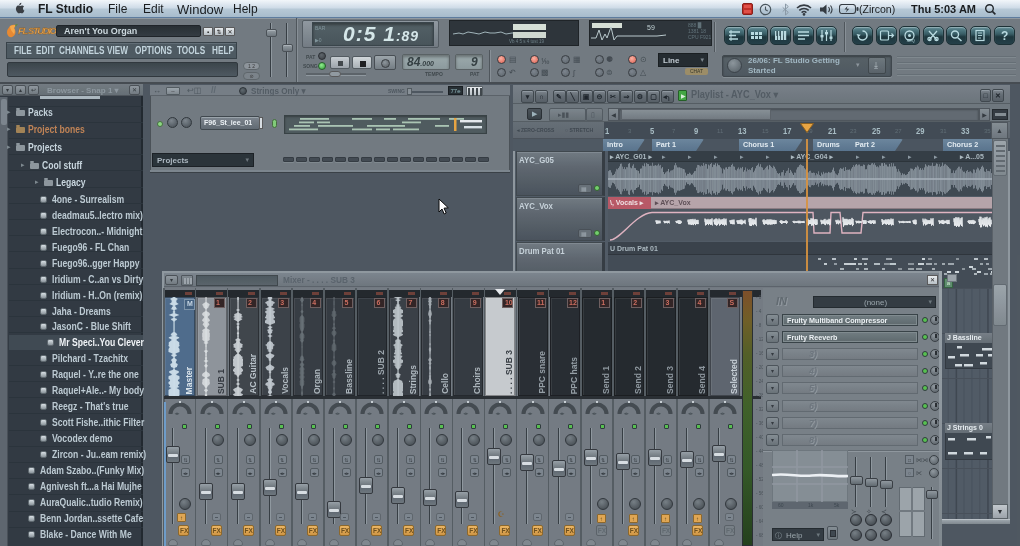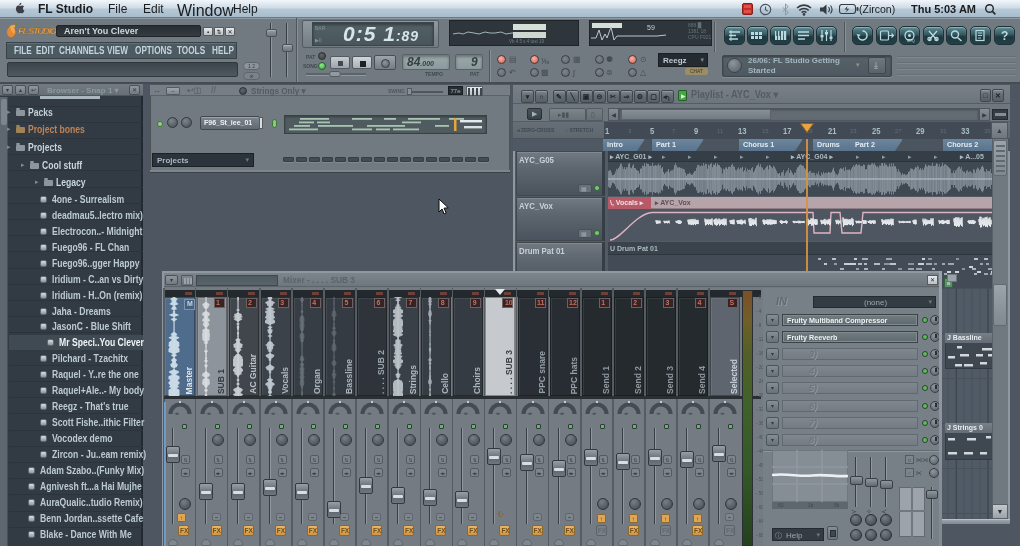--- a/index.html
+++ b/index.html
@@ -8,21 +8,21 @@
 </style></head><body>
 
 <div style="position:absolute;left:0;top:84px;width:1020px;height:462px;background:#49525b;"></div>
 <div style="position:absolute;left:0;top:0;width:1020px;height:18px;background:linear-gradient(#f2f6fa,#cfdce8 45%,#b6c8d6 55%,#a7bccc);border-bottom:1px solid #5c758c;"></div>
 <svg class="ab" style="left:13px;top:2px" width="14" height="14" viewBox="0 0 14 14">
     <path d="M7.5 3.2c.5-.7 1.4-1.2 2.2-1.2.1.8-.2 1.6-.7 2.2-.5.6-1.3 1.1-2.1 1-.1-.7.2-1.5.6-2zM10.8 5.6c-1.1-.1-2 .6-2.5.6-.5 0-1.3-.6-2.2-.6-1.1 0-2.2.7-2.8 1.7-1.2 2-.3 5 .9 6.6.6.8 1.2 1.6 2.1 1.6.8 0 1.2-.5 2.2-.5s1.3.5 2.2.5c.9 0 1.5-.8 2-1.6.6-.9.9-1.8.9-1.9 0 0-1.8-.7-1.8-2.7 0-1.7 1.4-2.5 1.4-2.5-.8-1.1-2-1.2-2.4-1.2z" fill="#3a3f45" transform="scale(0.78) translate(1,-1)"></path>
   </svg>
 <span class="tx" style="left:38px;top:2px;font-size:12px;font-weight:bold;color:#1a1d20;">FL Studio</span>
 <span class="tx" style="left:108px;top:2px;font-size:12px;font-weight:normal;color:#1a1d20;">File</span>
 <span class="tx" style="left:143px;top:2px;font-size:12px;font-weight:normal;color:#1a1d20;">Edit</span>
-<span class="tx" style="left:177px;top:2px;font-size:16px;font-weight:normal;color:#1a1d20;">Window</span>
+<span class="tx" style="left:177px;top:2px;font-size:13px;font-weight:normal;color:#1a1d20;">Window</span>
 <span class="tx" style="left:233px;top:2px;font-size:12px;font-weight:normal;color:#1a1d20;">Help</span>
 <div style="position:absolute;left:742px;top:3px;width:11px;height:12px;background:#c03028;border:1px solid #8a1f1a;border-radius:2px;">
     <div style="position:absolute;left:1px;top:1px;width:7px;height:3px;background:#e05048"></div>
     <div style="position:absolute;left:1px;top:6px;width:7px;height:3px;background:#e05048"></div>
   </div>
 <svg class="ab" style="left:759px;top:3px" width="13" height="13" viewBox="0 0 13 13">
     <circle cx="6.5" cy="6.5" r="5.2" fill="none" stroke="#4a565e" stroke-width="1.2"></circle>
     <path d="M6.5 3.4v3.3l2.2 1.2" stroke="#4a565e" stroke-width="1.1" fill="none"></path>
   </svg>
 <svg class="ab" style="left:781px;top:3px" width="9" height="13" viewBox="0 0 9 13">
@@ -49,21 +49,21 @@
   </svg>
 <div style="position:absolute;left:0;top:17px;width:1020px;height:2px;background:#5d7case;background:#5d7c9e;"></div>
 <div style="position:absolute;left:0;top:18px;width:1020px;height:66px;background:linear-gradient(#7d868c,#6e777d 30%,#68717 7);background:#6e777d;border-top:1px solid #8d979e;border-bottom:2px solid #40474c;"></div>
 <svg class="ab" style="left:6px;top:22px" width="52" height="17" viewBox="0 0 52 17">
     <path d="M4 4 C7 2 10 3 10 3 C9 5 8 6 8 6 C11 10 9 14 6 15 C3 16 1 13 1 10 C1 7 3 6 4 4z" fill="#e8862a"></path>
     <path d="M4 4 C6 3 9 3 10 3 C9 4.5 8 6 8 6 C9 8 9 10 8 12 C6 10 4 7 4 4z" fill="#f7a743"></path>
     <path d="M9 3 C10 2 12 2 12 2 C11 3 10 4 10 5z" fill="#5a8a2a"></path>
     <text x="12" y="12" font-family="Liberation Sans" font-style="italic" font-weight="bold" font-size="9.5" textLength="39" fill="#eda74f" stroke="#8a5514" stroke-width="0.35">FL STUDIO</text>
   </svg>
 <div style="position:absolute;left:56px;top:25px;width:145px;height:12px;background:linear-gradient(#21282d,#2d363c);border:1px solid #171d21;border-radius:2px;"></div>
-<span class="tx" style="left:64px;top:26px;font-size:9px;font-weight:bold;color:#cdd9de;">Aren't You Clever</span>
+<span class="tx" style="left:64px;top:26px;font-size:9px;font-weight:bold;color:#cdd9de;">Aren't You Organ</span>
 <div style="position:absolute;left:203px;top:27px;width:10px;height:9px;background:linear-gradient(#e8ecee,#b9c1c6);border:1px solid #555;border-radius:1px;font-size:6px;line-height:8px;text-align:center;color:#222;">▪</div>
 <div style="position:absolute;left:214px;top:27px;width:10px;height:9px;background:linear-gradient(#e8ecee,#b9c1c6);border:1px solid #555;border-radius:1px;font-size:6px;line-height:8px;text-align:center;color:#222;">⇅</div>
 <div style="position:absolute;left:225px;top:27px;width:10px;height:9px;background:linear-gradient(#e8ecee,#b9c1c6);border:1px solid #555;border-radius:1px;font-size:6px;line-height:8px;text-align:center;color:#222;">✕</div>
 <div style="position:absolute;left:6px;top:42px;width:231px;height:17px;background:#49555c;border:1px solid #323c42;box-shadow:inset 0 1px 0 #5d6a72;"></div>
 <span class="tx" style="left:14px;top:45px;font-size:10px;font-weight:bold;color:#c3d5dd;transform:scaleX(0.82);transform-origin:left;">FILE</span>
 <span class="tx" style="left:36px;top:45px;font-size:10px;font-weight:bold;color:#c3d5dd;transform:scaleX(0.82);transform-origin:left;">EDIT</span>
 <span class="tx" style="left:59px;top:45px;font-size:10px;font-weight:bold;color:#c3d5dd;transform:scaleX(0.82);transform-origin:left;">CHANNELS</span>
 <span class="tx" style="left:107px;top:45px;font-size:10px;font-weight:bold;color:#c3d5dd;transform:scaleX(0.82);transform-origin:left;">VIEW</span>
 <span class="tx" style="left:135px;top:45px;font-size:10px;font-weight:bold;color:#c3d5dd;transform:scaleX(0.82);transform-origin:left;">OPTIONS</span>
 <span class="tx" style="left:177px;top:45px;font-size:10px;font-weight:bold;color:#c3d5dd;transform:scaleX(0.82);transform-origin:left;">TOOLS</span>
@@ -131,21 +131,21 @@
 <span class="tx" style="left:541px;top:55px;font-size:8px;color:#3e464c;">⅒</span>
 <span class="tx" style="left:573px;top:55px;font-size:8px;color:#3e464c;">▦</span>
 <span class="tx" style="left:606px;top:55px;font-size:8px;color:#3e464c;">⚈</span>
 <span class="tx" style="left:640px;top:55px;font-size:8px;color:#3e464c;">⊙</span>
 <span class="tx" style="left:509px;top:68px;font-size:8px;color:#3e464c;">↶</span>
 <span class="tx" style="left:541px;top:68px;font-size:8px;color:#3e464c;">▩</span>
 <span class="tx" style="left:573px;top:68px;font-size:8px;color:#3e464c;">ʃ</span>
 <span class="tx" style="left:606px;top:68px;font-size:8px;color:#3e464c;">⊜</span>
 <span class="tx" style="left:640px;top:68px;font-size:8px;color:#3e464c;">△</span>
 <div style="position:absolute;left:658px;top:53px;width:50px;height:14px;background:#1e2529;border:1px solid #12171a;">
-    <span style="position:absolute;left:4px;top:2px;font-size:8px;font-weight:bold;color:#c2ccd2;">Reegz</span>
+    <span style="position:absolute;left:4px;top:2px;font-size:8px;font-weight:bold;color:#c2ccd2;">Line</span>
     <span style="position:absolute;right:3px;top:2px;font-size:7px;color:#7a848a;">▾</span>
   </div>
 <div style="position:absolute;left:685px;top:68px;width:23px;height:7px;background:#9a8a62;border-radius:2px;font-size:5px;text-align:center;line-height:7px;color:#332;">CHAT</div>
 <div style="position:absolute;left:722px;top:55px;width:170px;height:22px;background:linear-gradient(#525c62,#49535a);border:1px solid #394147;border-radius:2px;box-shadow:inset 0 1px 2px rgba(0,0,0,.4), 0 1px 0 #828b91;"></div>
 <div style="position:absolute;left:727px;top:58px;width:15px;height:15px;border-radius:50%;background:radial-gradient(circle at 38% 32%,#8a949a,#4e585e);border:1px solid #353d43;"></div>
 <span class="tx" style="left:748px;top:56px;font-size:8px;font-weight:bold;color:#9fb6c0;">26/06: FL Studio Getting</span>
 <span class="tx" style="left:748px;top:66px;font-size:8px;font-weight:bold;color:#9fb6c0;">Started</span>
 <span class="tx" style="left:856px;top:61px;font-size:7px;color:#8a949a;">▾</span>
 <div style="position:absolute;left:868px;top:57px;width:18px;height:17px;background:linear-gradient(#6a747a,#555f65);border:1px solid #3a4247;border-radius:2px;">
     <span style="position:absolute;left:5px;top:2px;font-size:9px;color:#b8c2c8;">⤓</span>

